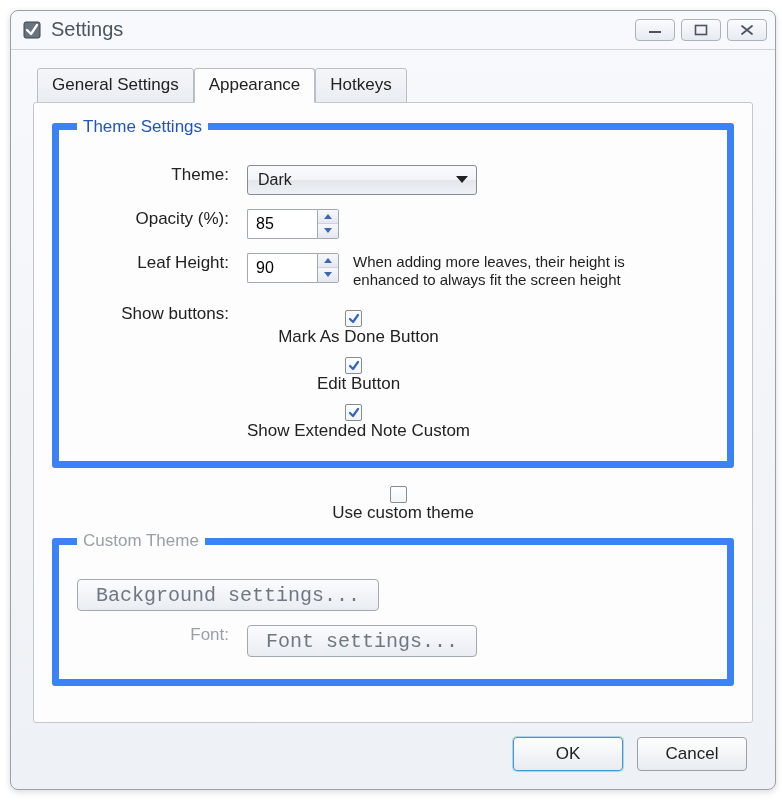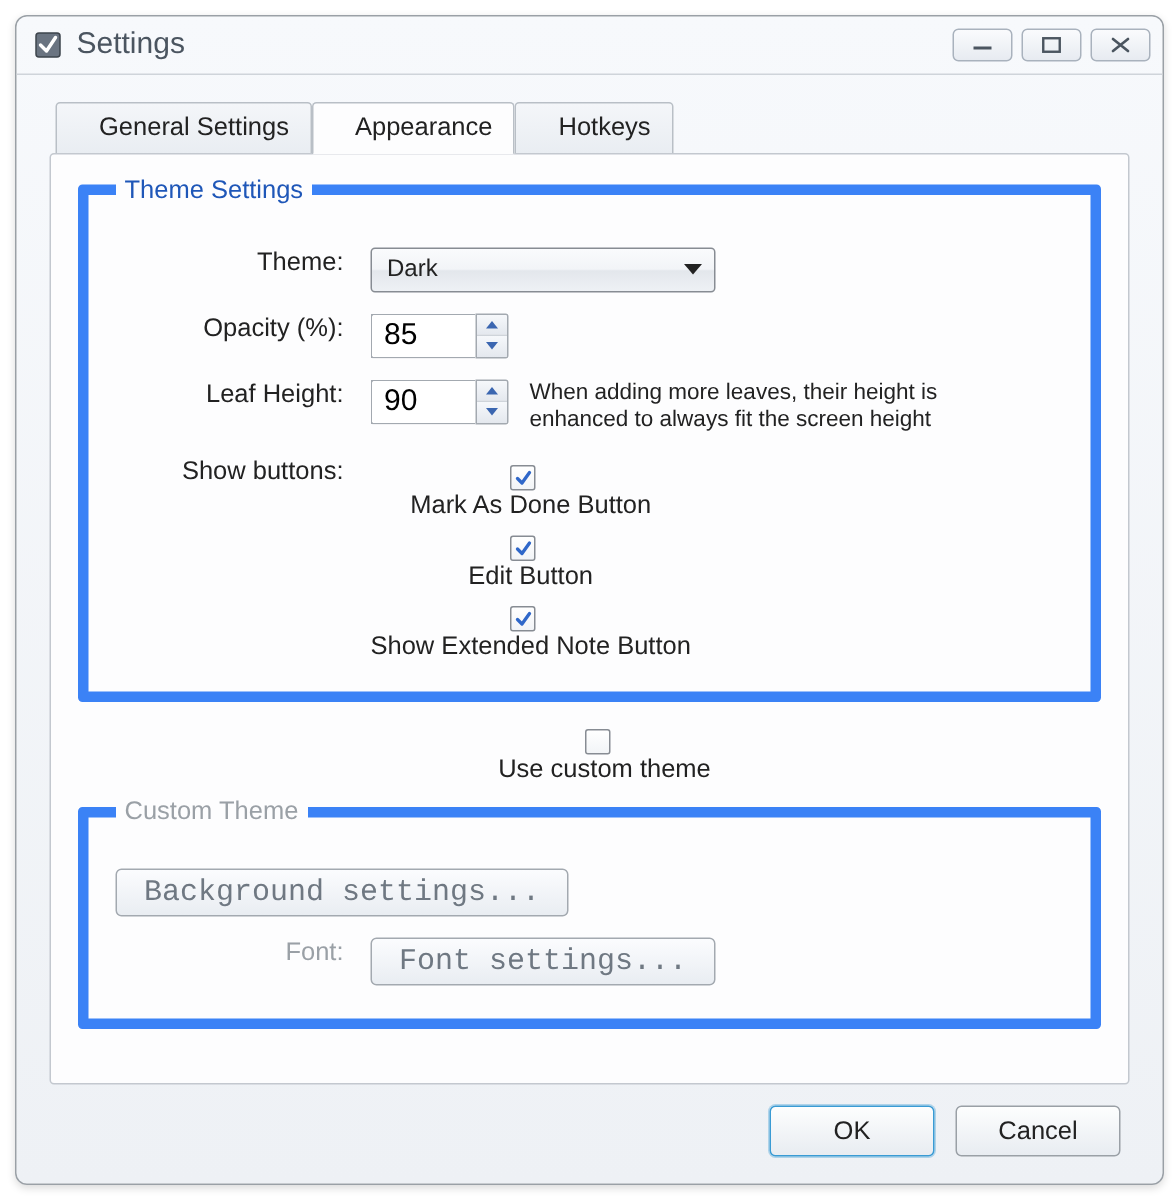--- a/index.html
+++ b/index.html
@@ -58,21 +58,21 @@
     flex-direction: column;
   }
   .tabs {
     display: flex;
     align-items: flex-end;
     gap: 0;
     margin-bottom: -1px;
     margin-left: 4px;
   }
   .tab {
-    padding: 6px 14px 7px 28px;
+    padding: 6px 14px 7px 14px;
     border: 1px solid #b9bfc6;
     border-bottom: 1px solid #b9bfc6;
     background: linear-gradient(#f4f6f9,#e9edf2);
     border-radius: 3px 3px 0 0;
     font-size: 17px;
     color: #222;
     cursor: default;
     position: relative;
   }
   .tab.active {
@@ -135,21 +135,21 @@
   .spin {
     display: flex; align-items: stretch;
     height: 30px;
   }
   .spin input {
     width: 70px;
     border: 1px solid #a3a9b0;
     border-right: none;
     border-radius: 2px 0 0 2px;
     padding: 0 8px;
-    font-size: 20px;
+    font-size: 16px;
     font-family: inherit;
     background: #fff;
   }
   .spin .arrows {
     width: 22px;
     border: 1px solid #a3a9b0;
     border-radius: 0 2px 2px 0;
     display: flex; flex-direction: column;
     overflow: hidden;
   }
@@ -313,21 +313,21 @@
                   </svg>
                 </span>
               <span>Edit Button</span>
             </div>
             <div class="cbline" style="margin-bottom:2px;">
               <span class="cb">
                   <svg width="12" height="12">
                     <path d="M2 6 L5 9 L10 2" fill="none" stroke="#2f67c9" stroke-width="2.2" stroke-linecap="round" stroke-linejoin="round"></path>
                   </svg>
                 </span>
-              <span>Show Extended Note Button</span>
+              <span>Show Extended Note Custom</span>
             </div>
           </div>
         </div>
       </fieldset>
 
       <div class="cbline outercheck">
         <span class="cb"></span>
         <span>Use custom theme</span>
       </div>
 

